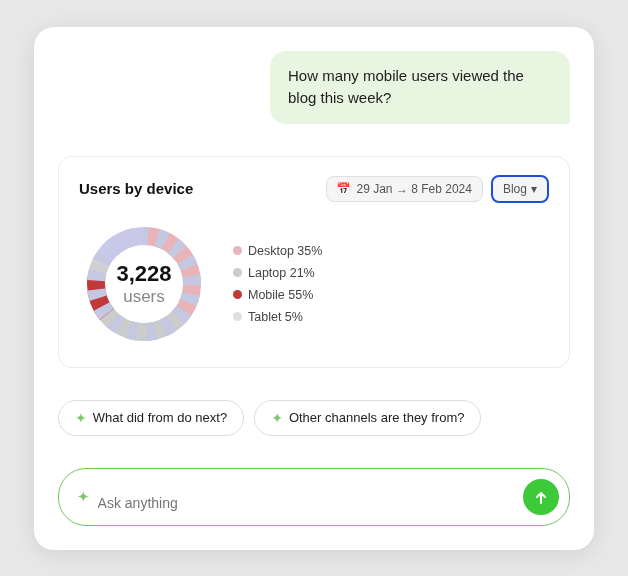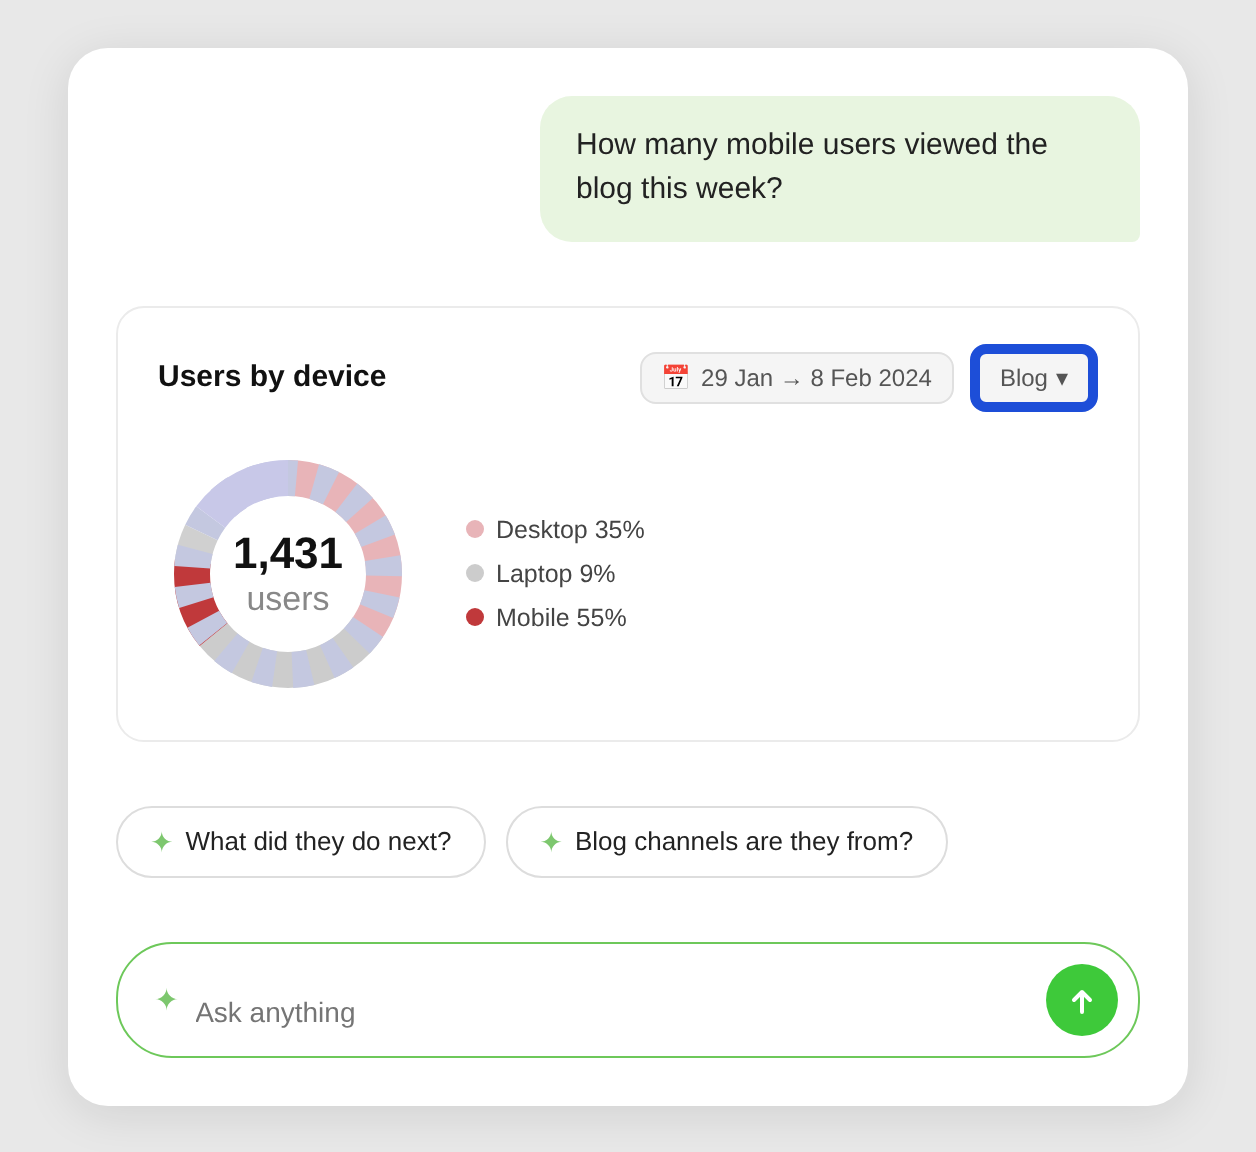--- a/index.html
+++ b/index.html
@@ -68,21 +68,21 @@
       color: #555;
       display: flex;
       align-items: center;
       gap: 5px;
     }
     .calendar-icon {
       font-size: 12px;
     }
     .blog-badge {
       background: #f5f5f5;
-      border: 5px solid #1d4ed8;
+      border: 2px solid #1d4ed8;
       border-radius: 8px;
       padding: 5px 10px;
       font-size: 12px;
       color: #555;
       display: flex;
       align-items: center;
       gap: 4px;
       cursor: pointer;
     }
     
@@ -234,50 +234,54 @@
 
           <circle cx="65" cy="65" r="48" fill="none" stroke="#c0393b" stroke-width="18" stroke-dasharray="39.2 262.8" stroke-dashoffset="-193"></circle>
 
           <circle cx="65" cy="65" r="48" fill="none" stroke="#d0d0d0" stroke-width="18" stroke-dasharray="15.1 286.9" stroke-dashoffset="-232.2"></circle>
 
           <circle cx="65" cy="65" r="48" fill="none" stroke="#c4c8e0" stroke-width="18" stroke-dasharray="9" stroke-dashoffset="-247.3"></circle>
 
           <circle cx="65" cy="65" r="48" fill="none" stroke="#c8c8e8" stroke-width="18" stroke-dasharray="45.2 256.8" stroke-dashoffset="-256.3"></circle>
         </svg>
         <div class="donut-center">
-          <div class="donut-number">1,431</div>
+          <div class="donut-number">3,228</div>
           <div class="donut-label">users</div>
         </div>
       </div>
 
       <div class="legend">
         <div class="legend-item">
           <div class="legend-dot" style="background:#e8b4b8;"></div>
           <span>Desktop 35%</span>
         </div>
         <div class="legend-item">
           <div class="legend-dot" style="background:#cccccc;"></div>
-          <span>Laptop 9%</span>
+          <span>Laptop 21%</span>
         </div>
         <div class="legend-item">
           <div class="legend-dot" style="background:#c0393b;"></div>
           <span>Mobile 55%</span>
+        </div>
+        <div class="legend-item">
+          <div class="legend-dot" style="background:#cccccc; opacity:0.6;"></div>
+          <span>Tablet 5%</span>
         </div>
       </div>
     </div>
   </div>
 
   <div class="suggestions">
     <button class="suggestion-btn">
       <span class="sparkle-icon">✦</span>
-      <span>What did they do next?</span>
+      <span>What did from do next?</span>
     </button>
     <button class="suggestion-btn">
       <span class="sparkle-icon">✦</span>
-      <span>Blog channels are they from?</span>
+      <span>Other channels are they from?</span>
     </button>
   </div>
 
   <div class="input-area">
     <span class="input-sparkle">✦</span>
     <input class="ask-input" type="text" placeholder="Ask anything" style="">
     <button class="send-btn">
       <svg width="16" height="16" viewBox="0 0 16 16">
         <path d="M8 14V4M4 8l4-4 4 4" stroke="#fff" stroke-width="2" stroke-linecap="round" stroke-linejoin="round" fill="none"></path>
       </svg>

